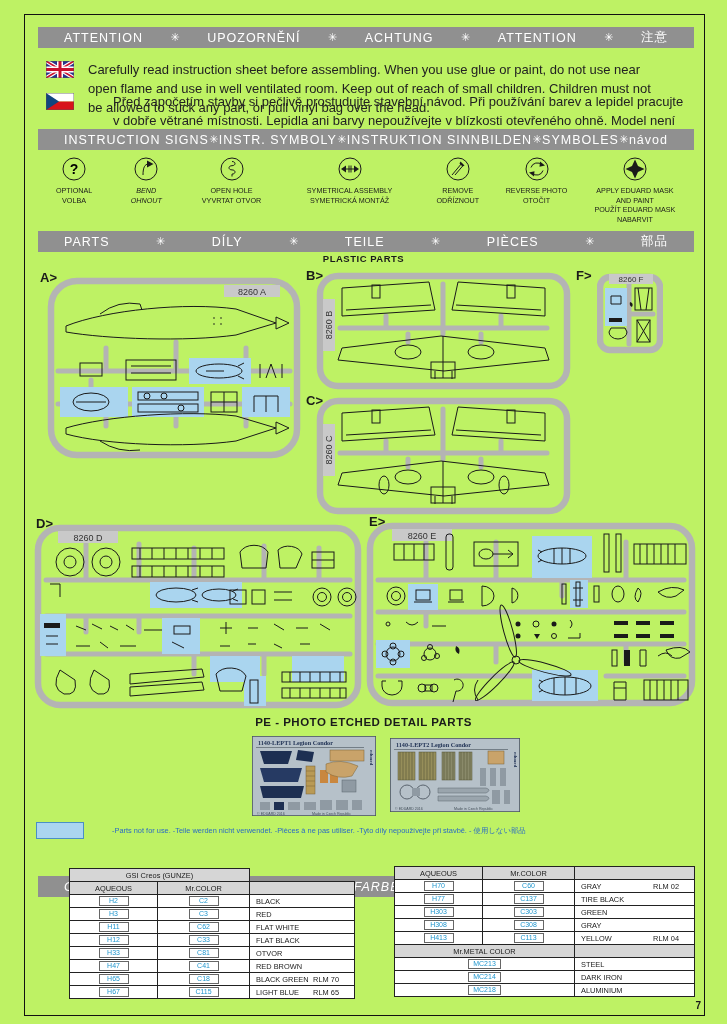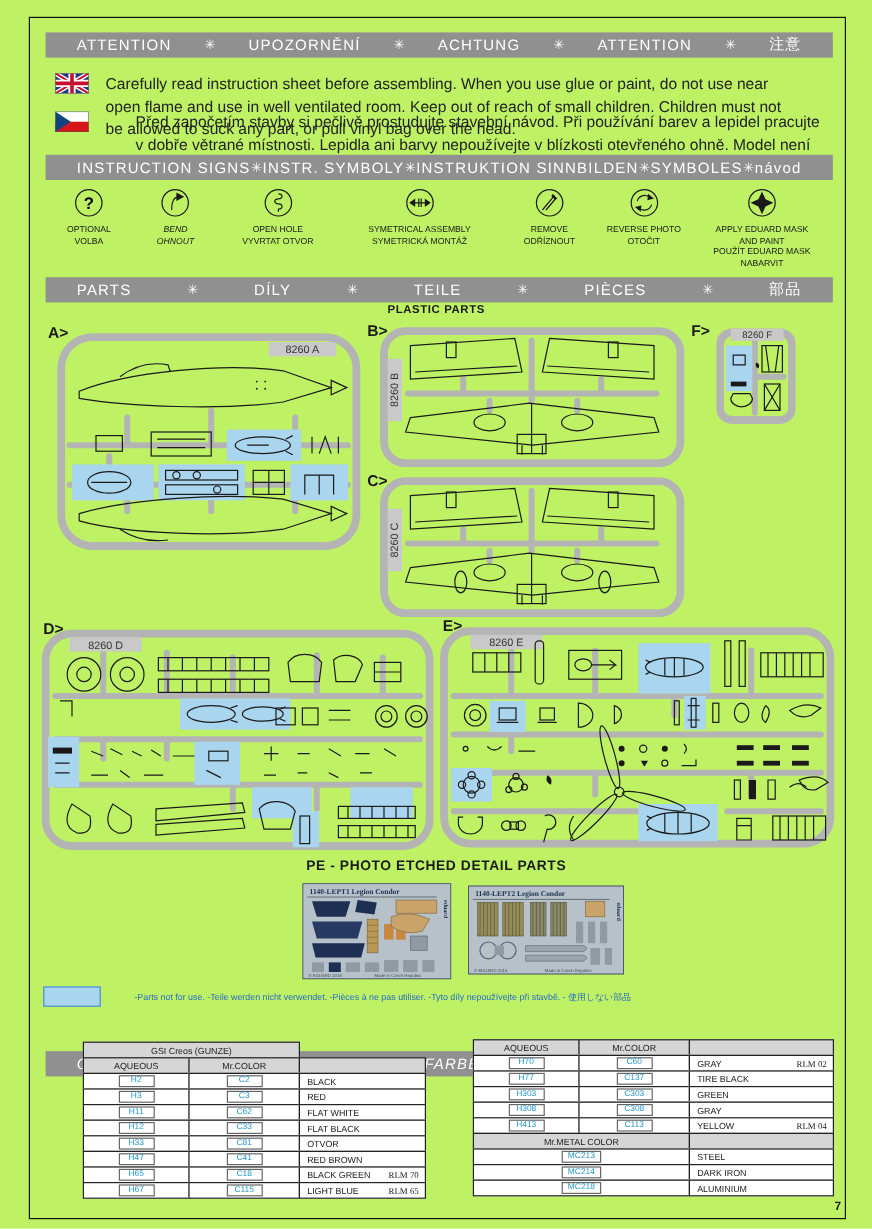--- a/index.html
+++ b/index.html
@@ -31,21 +31,21 @@
   .ctable{position:absolute;font-size:7.4px;}
   .trow{display:grid;}
   .lt .trow{grid-template-columns:88px 92px 105px;}
   .rt .trow{grid-template-columns:88px 92px 120px;}
   .tcell{border:1px solid #222;height:12px;display:flex;align-items:center;justify-content:center;
          background:#fff;margin-top:-1px;margin-left:-1px;position:relative;}
   .tcell.hdr{background:#d6d6d6;}
   .tcell.name{justify-content:flex-start;padding-left:6px;}
   .tcell.ghost{border:none;background:transparent;}
   .tcell.span2{grid-column:1/3;}
-  .rlm{position:absolute;right:5px;font-family:Liberation Serif, serif;}
+  .rlm{position:absolute;right:15px;}
   .chip{border:1px solid #666;color:#2196cd;background:#fff;font-size:7px;line-height:8.5px;
         padding:0 4px;min-width:20px;text-align:center;}
   .pagenum{position:absolute;right:26px;top:1000px;font-size:10px;font-weight:bold;}
   .pephoto{position:absolute;}
   .petitle{fill:#1d2f52;font-weight:bold;font-size:6.2px;font-family:"Liberation Serif",serif;}
   .petiny{fill:#44505a;font-size:3.6px;font-family:"Liberation Sans",sans-serif;}
 </style>
 </head>
 <body>
 

